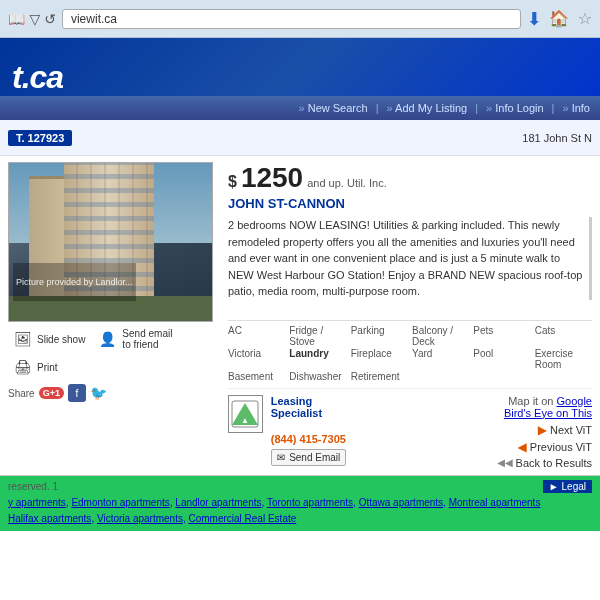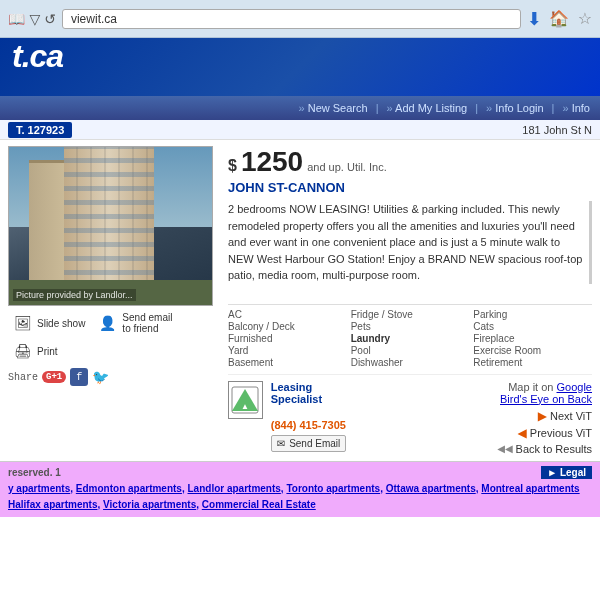--- a/index.html
+++ b/index.html
@@ -29,21 +29,21 @@
       align-items: center;
     }
     .nav-icons { display: flex; gap: 8px; align-items: center; }
     .nav-icon { color: #336699; font-size: 16px; }
 
     
     .site-header {
       background: linear-gradient(135deg, #003399 0%, #1a4fa8 50%, #0033cc 100%);
       height: 58px;
       display: flex;
-      align-items: flex-start;
+      align-items: flex-end;
       padding: 0 12px;
       position: relative;
     }
     .site-logo {
       color: #fff;
       font-size: 32px;
       font-weight: bold;
       font-style: italic;
       letter-spacing: -1px;
     }
@@ -73,21 +73,21 @@
       background: #fff;
     }
 
     
     .listing-header {
       background: #f0f4ff;
       display: flex;
       align-items: center;
       padding: 2px 8px;
       border-bottom: 1px solid #ddd;
-      height: 20px;
+      height: 36px;
     }
     .listing-id-badge {
       background: #003399;
       color: #fff;
       font-size: 11px;
       font-weight: bold;
       padding: 2px 8px;
       border-radius: 2px;
     }
     .listing-address-top {
@@ -151,26 +151,26 @@
       bottom: 25px;
       left: 55px;
       width: 90px;
       height: 145px;
       background-image:
         repeating-linear-gradient(to bottom, transparent 0, transparent 9px, rgba(80,120,160,0.35) 9px, rgba(80,120,160,0.35) 14px),
         repeating-linear-gradient(to right, transparent 0, transparent 12px, rgba(80,80,80,0.15) 12px, rgba(80,80,80,0.15) 14px);
     }
     .image-credit {
       position: absolute;
-      bottom: 4px;
+      bottom: 20px;
       left: 4px;
       color: rgba(255,255,255,0.85);
       font-size: 9px;
       background: rgba(0,0,0,0.3);
-      padding: 1px 3px;
+      padding: 14px 3px;
     }
 
     
     .image-actions {
       display: flex;
       align-items: center;
       padding: 4px 0;
       gap: 4px;
       flex-wrap: wrap;
     }
@@ -191,21 +191,20 @@
       justify-content: center;
       font-size: 14px;
     }
     .share-row {
       display: flex;
       align-items: center;
       gap: 4px;
       font-size: 10px;
       color: #555;
       padding: 2px 0;
-      font-family: Liberation Mono, monospace;
     }
     .share-icon {
       background: #dd4444;
       color: #fff;
       font-size: 9px;
       padding: 1px 4px;
       border-radius: 6px;
       font-weight: bold;
       cursor: pointer;
     }
@@ -265,21 +264,21 @@
       margin-bottom: 20px;
       border-right: 3px solid #ccc;
       padding-right: 4px;
       max-height: 95px;
       overflow: hidden;
     }
 
     
     .amenities {
       display: grid;
-      grid-template-columns: repeat(3, 1fr);
+      grid-template-columns: repeat(6, 1fr);
       gap: 1px 4px;
       margin-bottom: 6px;
       border-top: 1px solid #ddd;
       padding-top: 4px;
     }
     .amenity-item {
       font-size: 10px;
       color: #555;
     }
     .amenity-item.highlight { color: #333; font-weight: bold; }
@@ -360,25 +359,24 @@
       align-items: center;
       gap: 3px;
       font-size: 11px;
       color: #333;
       cursor: pointer;
     }
     .double-arrow { color: #888; font-size: 10px; }
 
     
     .footer {
-      background: #f0abfc;
+      background: #22c55e;
       border-top: 1px solid #ccc;
       padding: 4px 8px;
       font-size: 10px;
-      font-weight: bold;
     }
     .footer-reserved {
       display: flex;
       align-items: center;
       justify-content: space-between;
       margin-bottom: 2px;
       color: #555;
     }
     .legal-link {
       background: #003399;
@@ -482,21 +480,21 @@
 
       <div class="description">2 bedrooms NOW LEASING! Utilities &amp; parking included. This newly remodeled property offers you all the amenities and luxuries you'll need and ever want in one convenient place and is just a 5 minute walk to NEW West Harbour GO Station! Enjoy a BRAND NEW spacious roof-top patio, media room, multi-purpose room.</div>
 
       <div class="amenities">
         <span class="amenity-item">AC</span>
         <span class="amenity-item">Fridge / Stove</span>
         <span class="amenity-item">Parking</span>
         <span class="amenity-item">Balcony / Deck</span>
         <span class="amenity-item">Pets</span>
         <span class="amenity-item">Cats</span>
-        <span class="amenity-item">Furnished</span>
+        <span class="amenity-item">Victoria</span>
         <span class="amenity-item highlight">Laundry</span>
         <span class="amenity-item">Fireplace</span>
         <span class="amenity-item">Yard</span>
         <span class="amenity-item">Pool</span>
         <span class="amenity-item">Exercise Room</span>
         <span class="amenity-item">Basement</span>
         <span class="amenity-item">Dishwasher</span>
         <span class="amenity-item">Retirement</span>
       </div>
 
@@ -521,21 +519,21 @@
               </div>
             </div>
           </div>
         </div>
 
         <div class="map-col">
           <div class="map-links">
             <span>Map it on</span>
             <span class="map-link">Google</span>
             <br>
-            <span style="color:#0000cc;cursor:pointer;text-decoration:underline;">Bird's Eye on Back</span>
+            <span style="color:#0000cc;cursor:pointer;text-decoration:underline;">Bird's Eye on This</span>
           </div>
           <div class="next-prev">
             <div class="nav-listing">
               <span class="arrow-right">▶</span>
               <span>Next ViT</span>
             </div>
             <div class="nav-listing">
               <span class="arrow-left">◀</span>
               <span>Previous ViT</span>
             </div>

